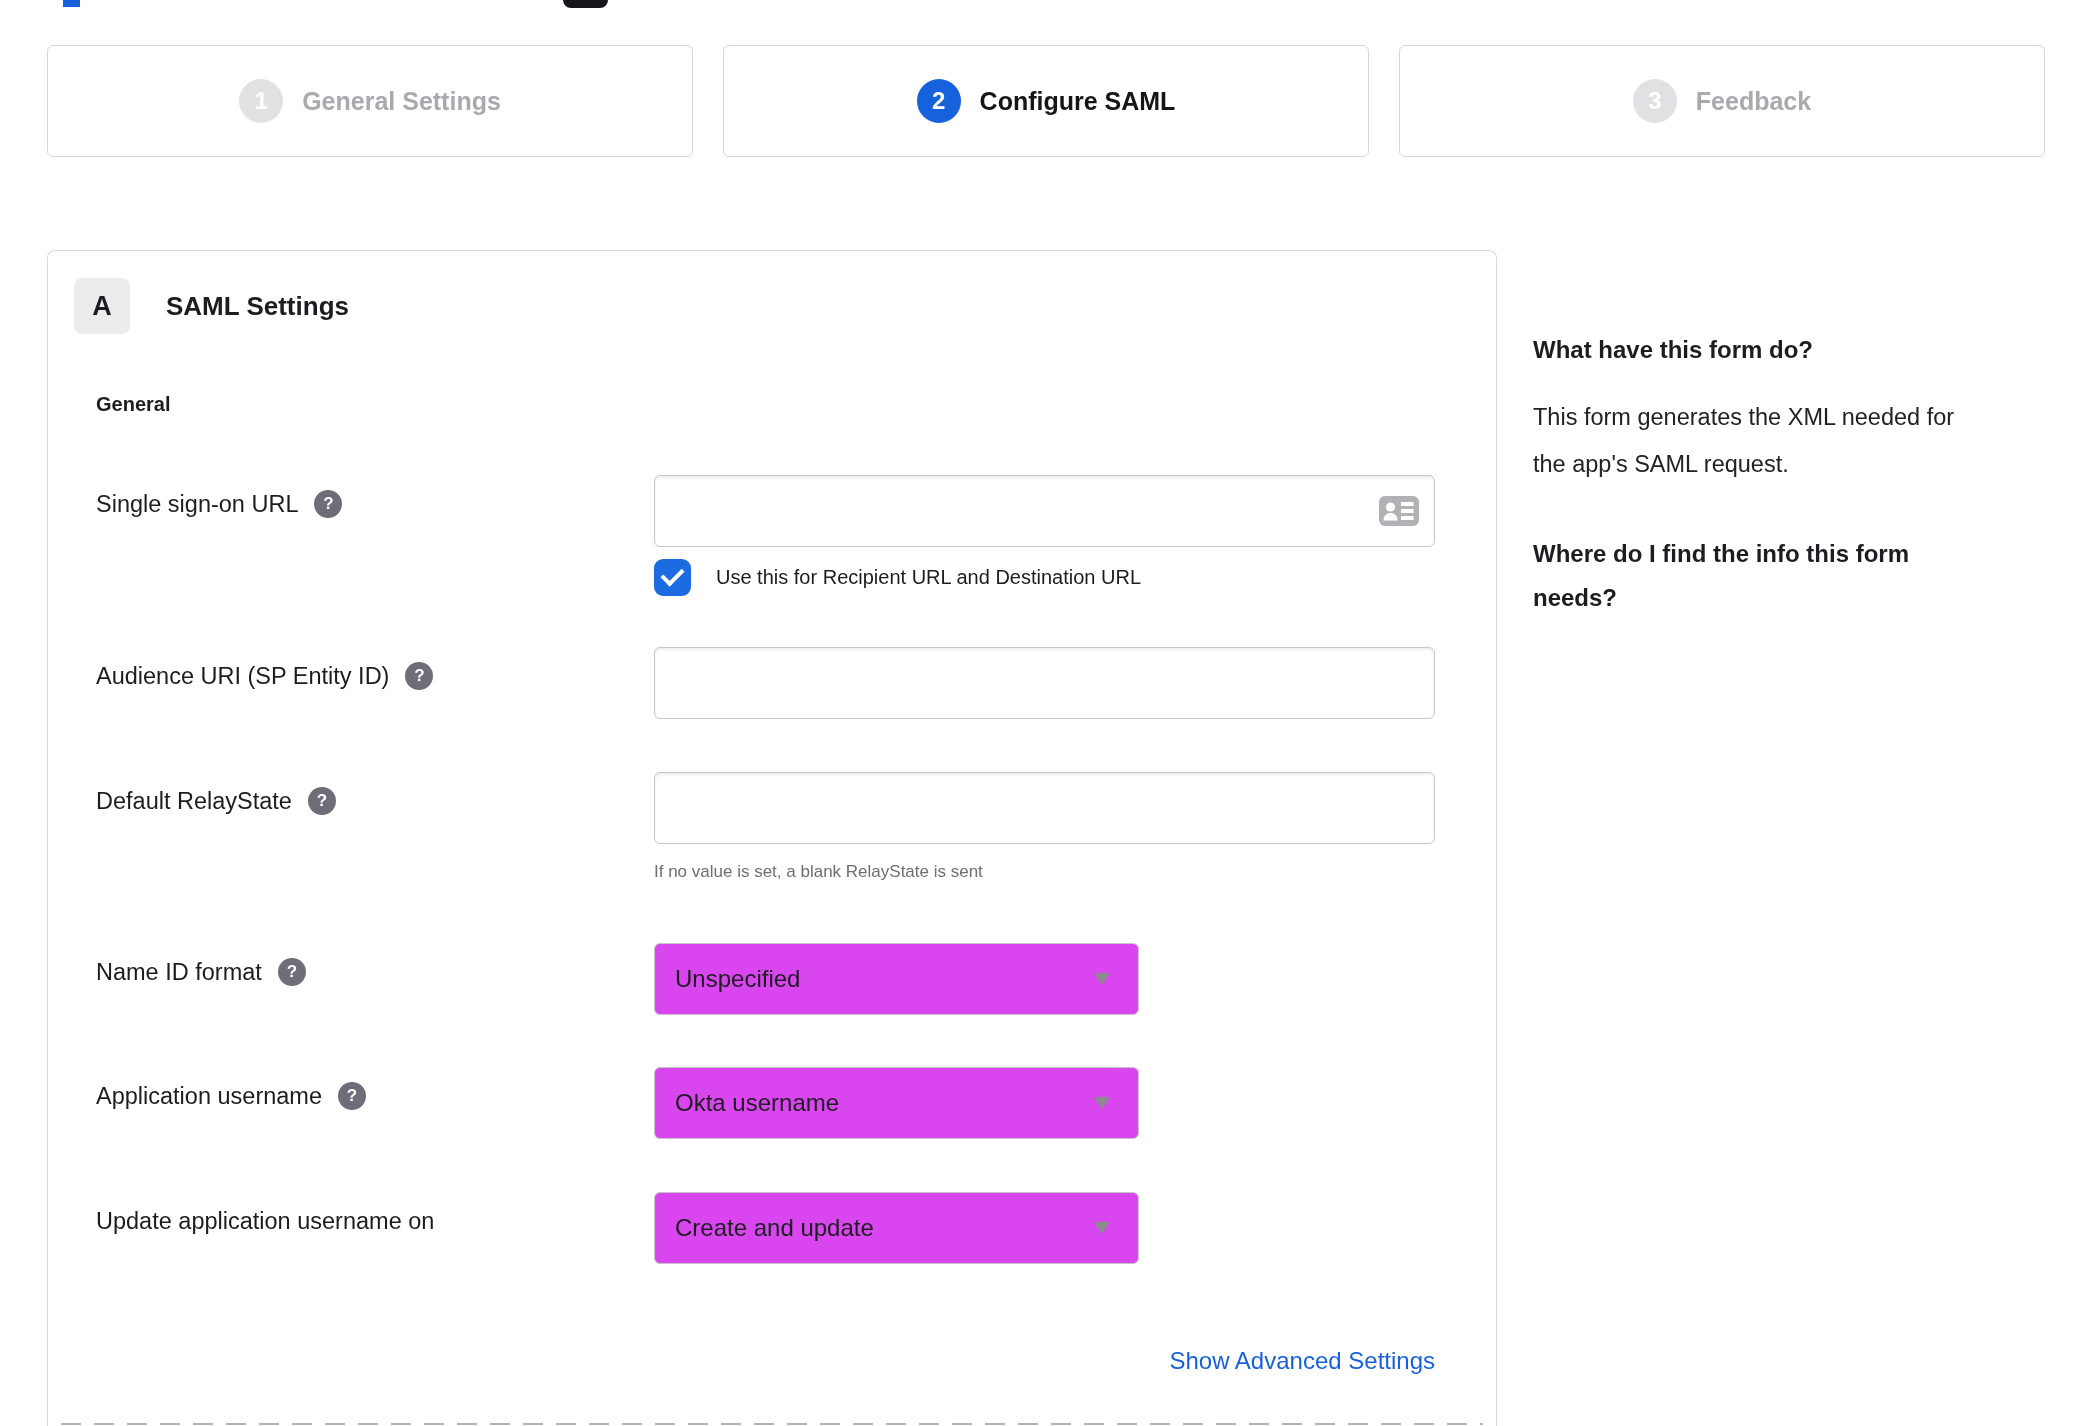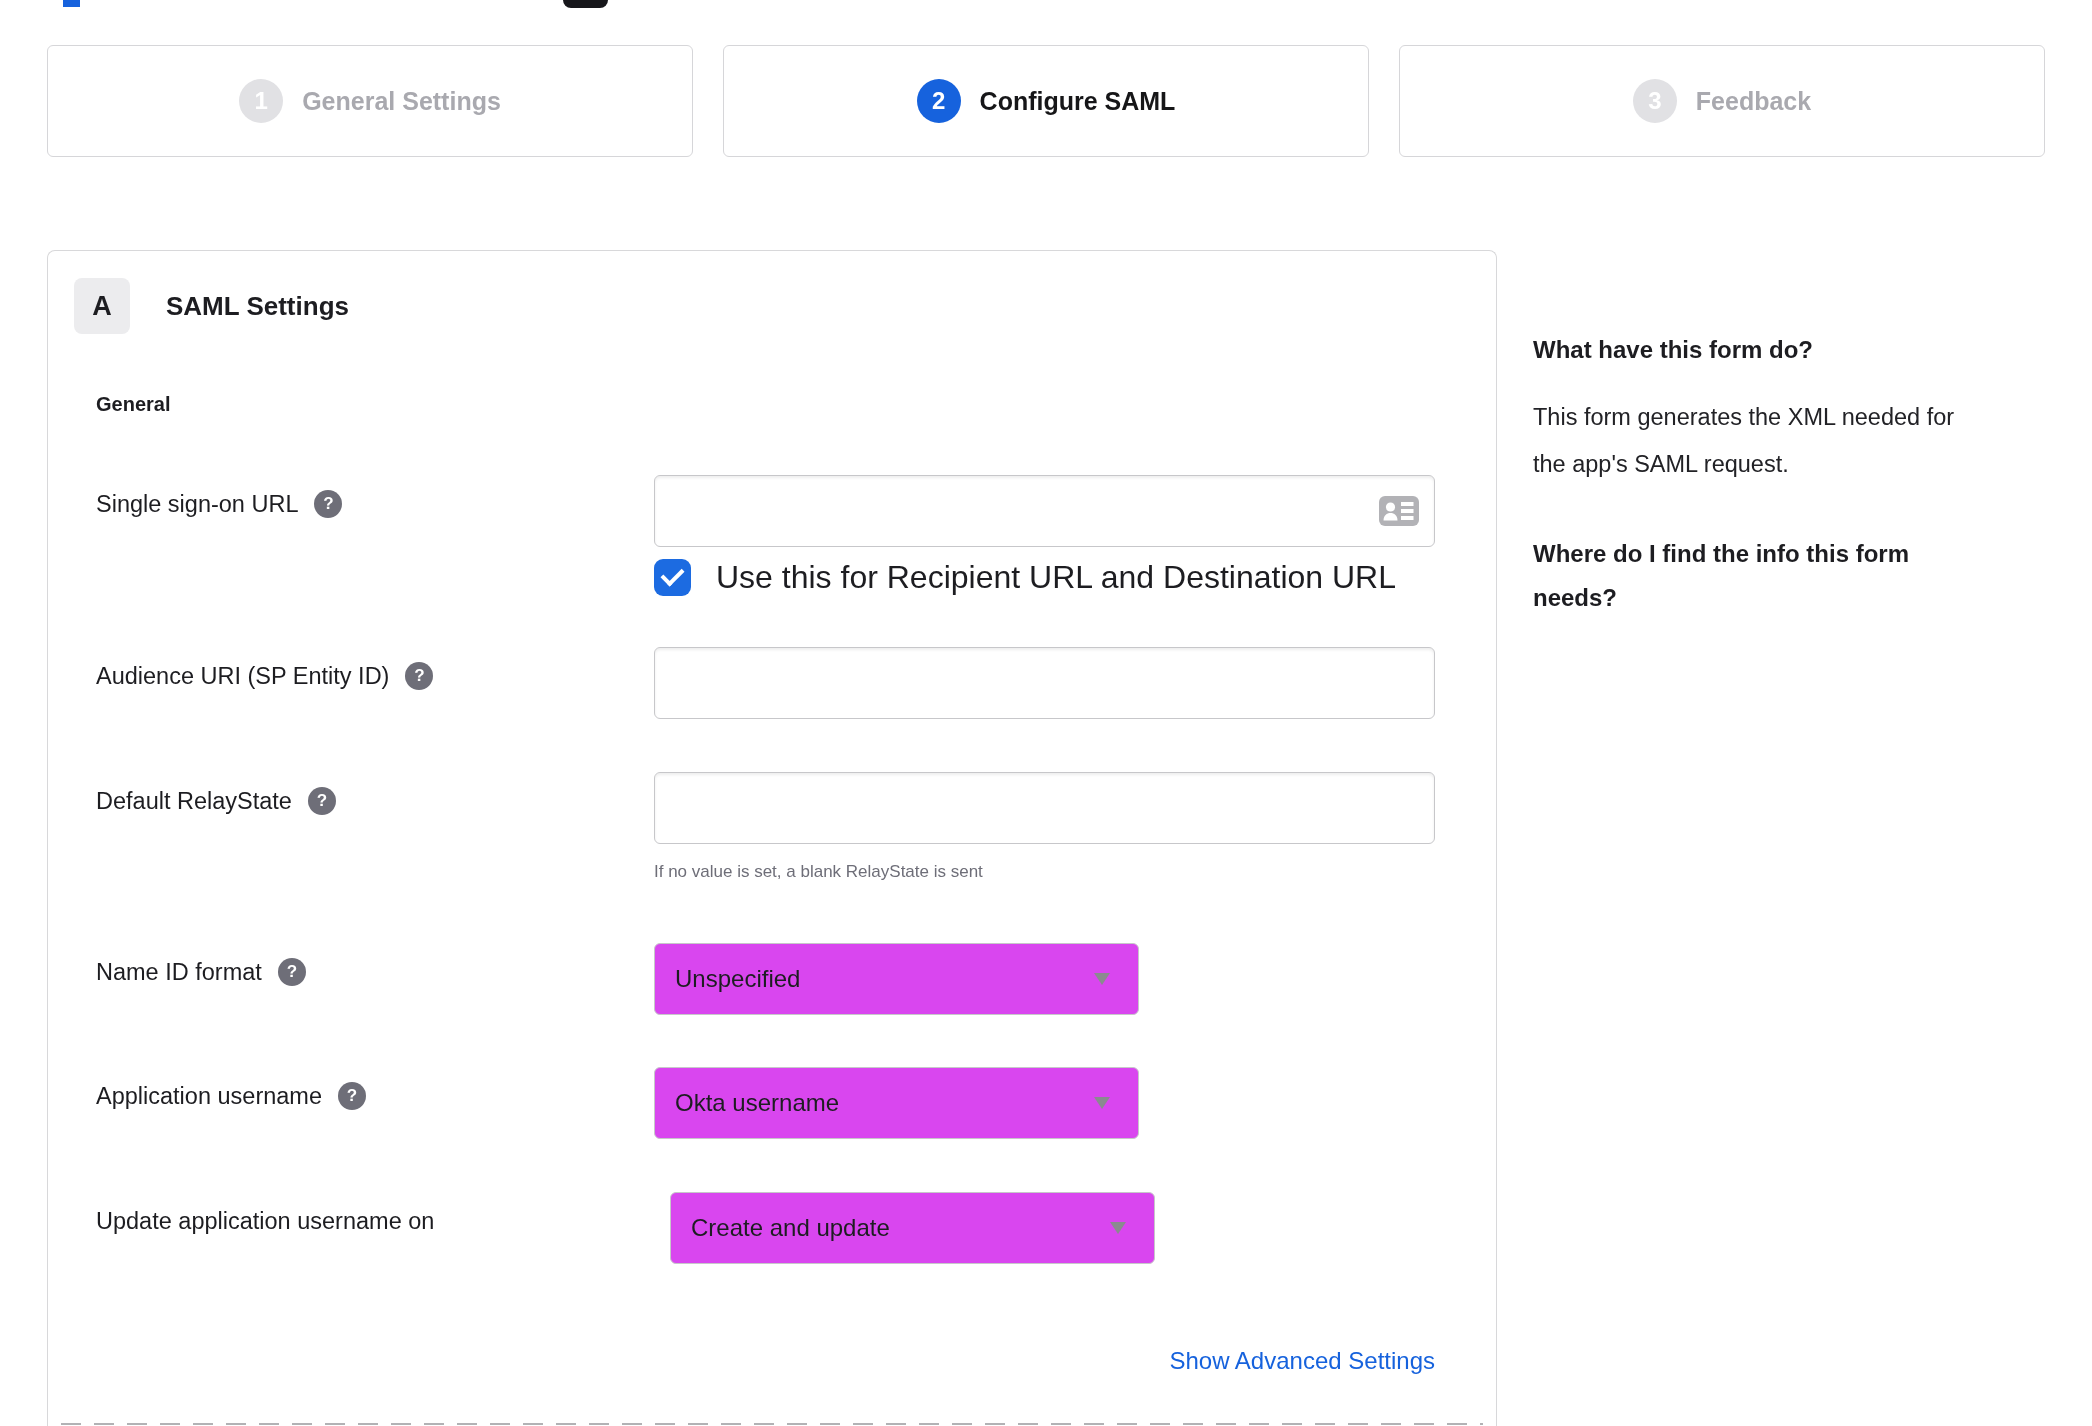--- a/index.html
+++ b/index.html
@@ -55,38 +55,38 @@
     width:28px; height:28px; border-radius:50%; background:#6e6e78; flex:0 0 auto;
     display:flex; align-items:center; justify-content:center; cursor:pointer;
     font-size:17px; font-weight:bold; color:#ffffff;
   }
 
   .row-sso   { margin-top:55px; }
   .row-aud   { margin-top:51px; }
   .row-relay { margin-top:53px; }
   .row-nameid{ margin-top:57px; }
   .row-appun { margin-top:52px; }
-  .row-updun { margin-top:53px;gap:16px; }
+  .row-updun { margin-top:53px; }
 
   .input-wrap { position:relative; width:781px; }
   .text-input {
     width:781px; height:72px; border:1px solid #c7c7ca; border-radius:6px;
     box-shadow:inset 0 2px 3px rgba(0,0,0,0.07);
     font-family:"Liberation Sans", sans-serif; font-size:23px; color:#1d1d21;
     padding:0 66px 0 20px; outline:none; background:#fff;
   }
   .card-icon { position:absolute; right:16px; top:50%; transform:translateY(-50%); line-height:0; }
 
   .checkbox-row { display:flex; align-items:center; gap:25px; margin:12px 0 0 558px; }
   .checkbox { width:37px; height:37px; border-radius:9px; background:#1c6be1; position:relative; cursor:pointer; flex:0 0 auto; }
   .checkbox.checked::after {
     content:""; position:absolute; left:8px; top:9px; width:17px; height:9px;
     border-left:4px solid #fff; border-bottom:4px solid #fff; transform:rotate(-45deg);
   }
-  .checkbox-label { font-size:32px; color:#1d1d21; }
+  .checkbox-label { font-size:20px; color:#1d1d21; }
 
   .field-hint { margin:14px 0 0 558px; font-size:17px; line-height:28px; color:#6e6e78; }
 
   .select {
     width:485px; height:72px; border:1px solid #c7c7ca; border-radius:6px; background:#d946ef;
     display:flex; align-items:center; padding:0 58px 0 20px; position:relative; cursor:pointer;
   }
   .select-value { font-size:24px; color:#1d1d21; }
   .select-caret {
     position:absolute; right:28px; top:50%; transform:translateY(-50%);

